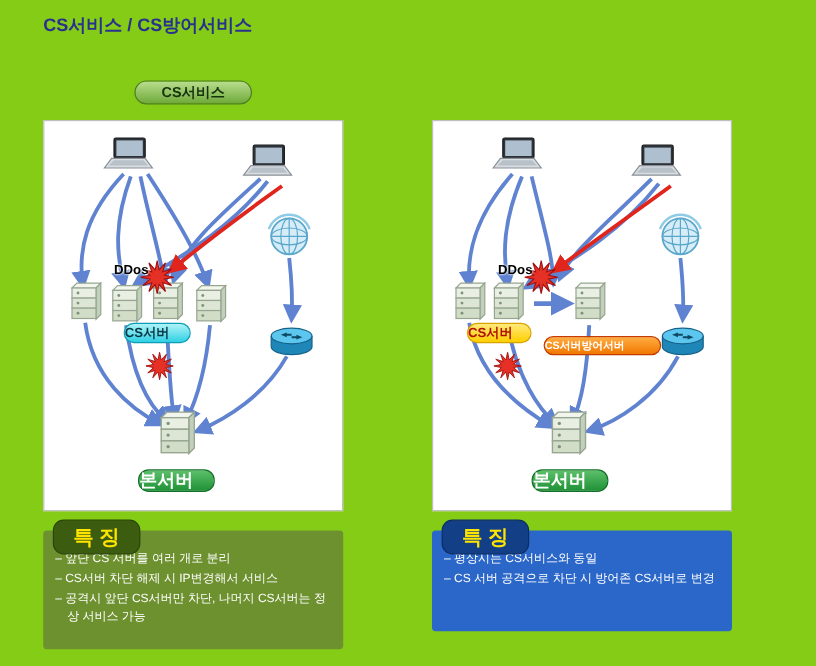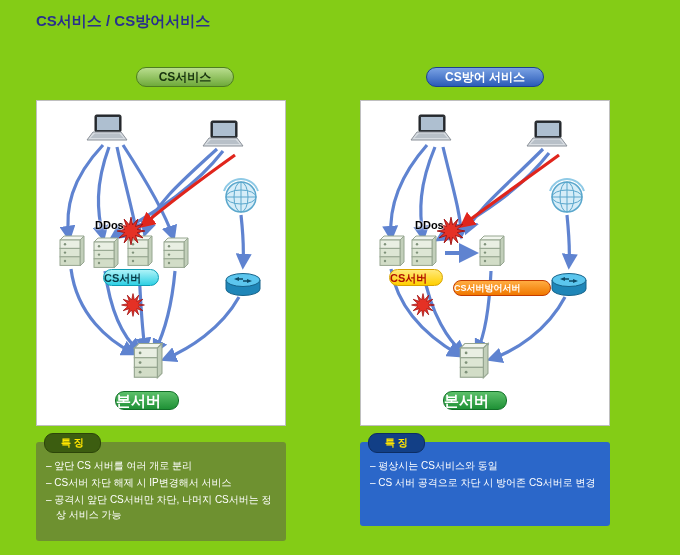--- a/index.html
+++ b/index.html
@@ -4,21 +4,21 @@
 <style>
   * { margin:0; padding:0; box-sizing:border-box; }
   body { background:#fff; font-family:"Liberation Sans", sans-serif; }
   .page { position:relative; width:680px; height:555px; background:#84cc16; overflow:hidden; }
 
   .title { position:absolute; left:36px; top:12px; font-size:15px; font-weight:bold; color:#29308e; }
 
   .badge { position:absolute; height:20px; line-height:18px; text-align:center;
            font-size:12px; font-weight:bold; border-radius:10px; }
   .badge-green { left:112px; top:67px; width:98px;
-    background:linear-gradient(#b9dd8e,#6faa3a); border:1px solid #4e7d21; color:#17330e;margin-left:24px; }
+    background:linear-gradient(#b9dd8e,#6faa3a); border:1px solid #4e7d21; color:#17330e; }
   .badge-blue { left:426px; top:67px; width:118px;
     background:linear-gradient(#7aa2e4,#2b5cb8); border:1px solid #1c4190; color:#fff; }
 
   .diagram-box { position:absolute; top:100px; width:250px; height:326px;
     background:#fff; border:1px solid #bfbfbf; }
   .box-left { left:36px; }
   .box-right { left:360px; }
   .diagram-box svg { position:absolute; left:0; top:0; }
 
   .pill { position:absolute; text-align:left; font-weight:bold; border-radius:9px; white-space:nowrap; }
@@ -34,21 +34,21 @@
   .box-right .pill-green { left:82px; }
 
   .ddos { position:absolute; font-size:11px; font-weight:bold; color:#000;
     text-shadow:0 0 2px #fff, 0 0 2px #fff; }
   .box-left  .ddos { left:58px; top:118px; }
   .box-right .ddos { left:54px; top:118px; }
 
   .features { position:absolute; width:250px; border-radius:3px; }
   .feat-left  { left:36px; top:442px; height:99px; background:#6e9130; }
   .feat-right { left:360px; top:442px; height:84px; background:#2b67c9; }
-  .features-tab { position:absolute; top:-9px; left:8px; padding:2px 16px; font-size:10px;
+  .features-tab { position:absolute; top:-9px; left:8px; padding:2px 16px; font-size:17px;
     font-weight:bold; color:#ffe400; border-radius:9px; }
   .feat-left  .features-tab { background:#3c5d10; border:1px solid #2c4509; }
   .feat-right .features-tab { background:#123f86; border:1px solid #0c2d63; }
   .features ul { list-style:none; padding:16px 8px 6px 10px; font-size:10px; color:#fff; line-height:1.5; }
   .features li { padding-left:10px; text-indent:-10px; margin-bottom:2px; }
 </style>
 </head>
 <body>
 
 <svg width="0" height="0" style="position:absolute" aria-hidden="true">
@@ -91,21 +91,20 @@
     </g>
     <polygon id="burst" points="12,0 5.31,1.42 10.39,6 3.89,3.89 6,10.39 1.42,5.31 0,12 -1.42,5.31 -6,10.39 -3.89,3.89 -10.39,6 -5.31,1.42 -12,0 -5.31,-1.42 -10.39,-6 -3.89,-3.89 -6,-10.39 -1.42,-5.31 0,-12 1.42,-5.31 6,-10.39 3.89,-3.89 10.39,-6 5.31,-1.42" fill="#e53125" stroke="#a01010" stroke-width="0.8"></polygon>
   </defs>
 </svg>
 
 <div class="page">
 
   <h1 class="title">CS서비스 / CS방어서비스</h1>
 
   <div class="badge badge-green">CS서비스</div>
-  <div class="badge badge-blue">CS방어 서비스</div>
 
   <div class="diagram-box box-left">
     <svg width="248" height="324" viewBox="0 0 248 324">
       <g fill="none" stroke="#4e76cc" stroke-width="3.2" opacity="0.9">
         <path d="M66,44 C 34,78 28,108 32,136" marker-end="url(#mB)"></path>
         <path d="M72,46 C 58,84 60,110 66,136" marker-end="url(#mB)"></path>
         <path d="M80,46 C 88,84 96,110 100,134" marker-end="url(#mB)"></path>
         <path d="M86,44 C 112,84 128,112 136,136" marker-end="url(#mB)"></path>
         <path d="M180,48 C 140,84 116,106 108,132" marker-end="url(#mB)"></path>
         <path d="M186,50 C 150,96 100,120 76,136" marker-end="url(#mB)"></path>

